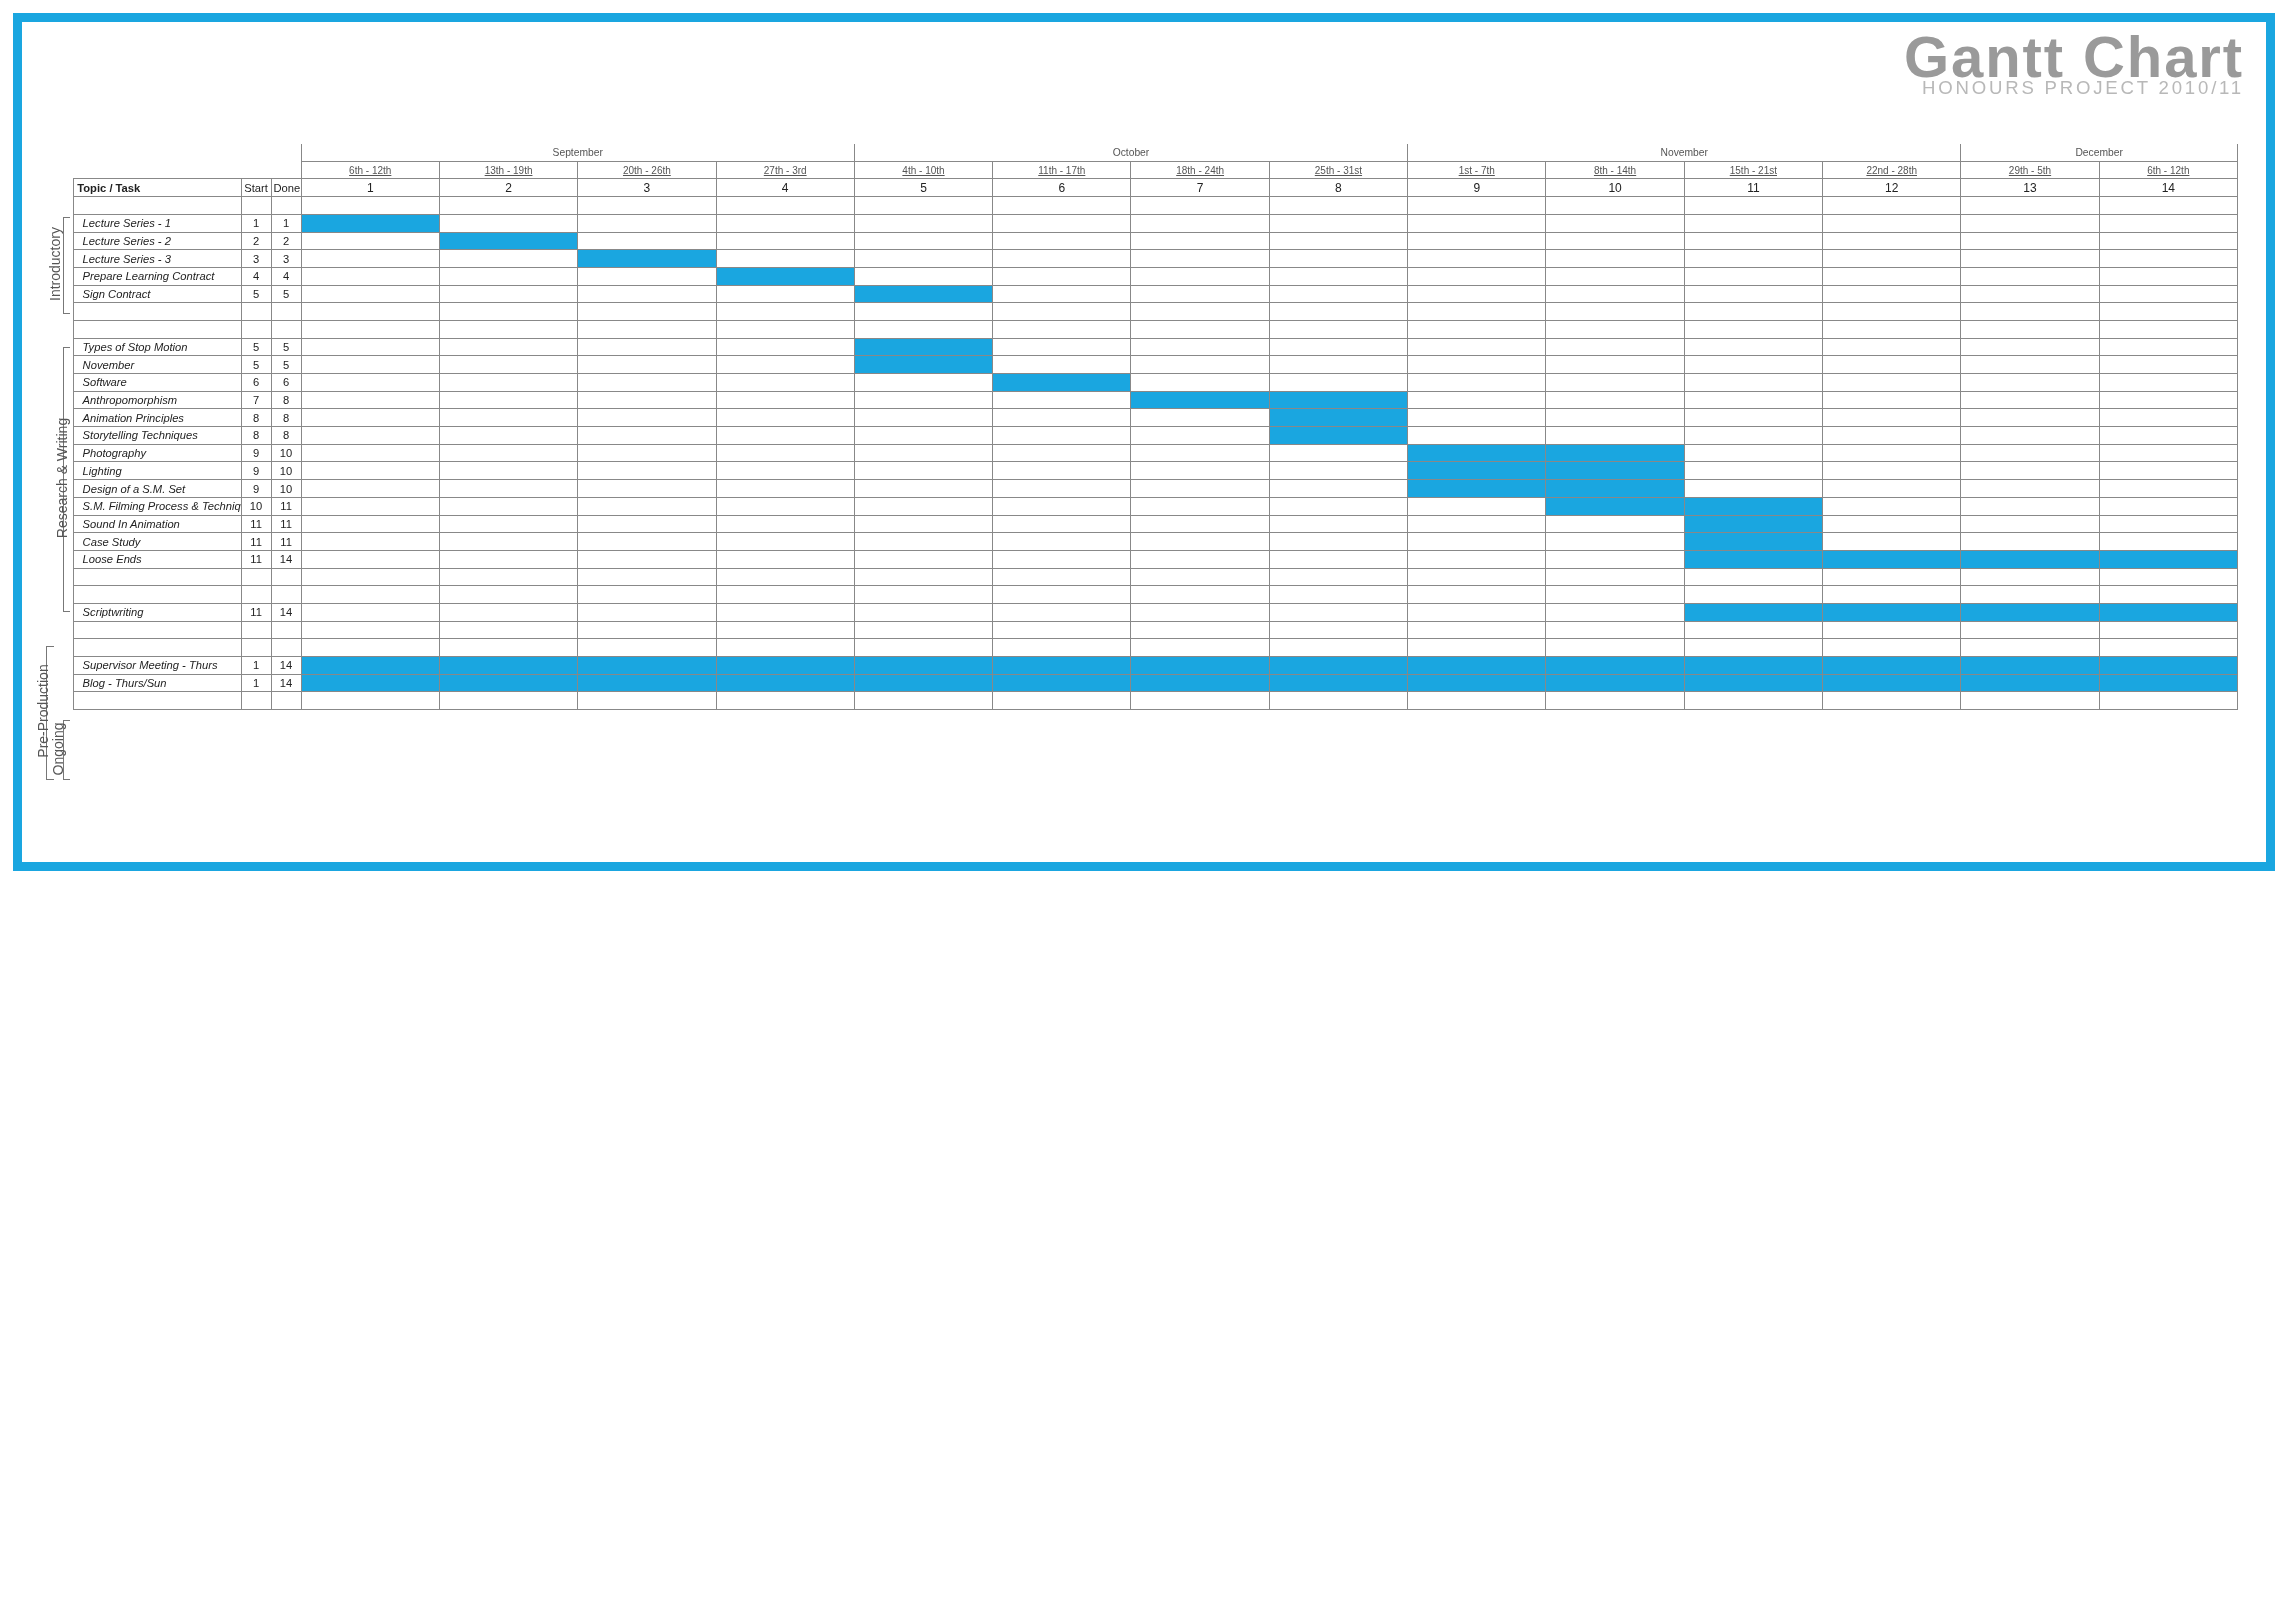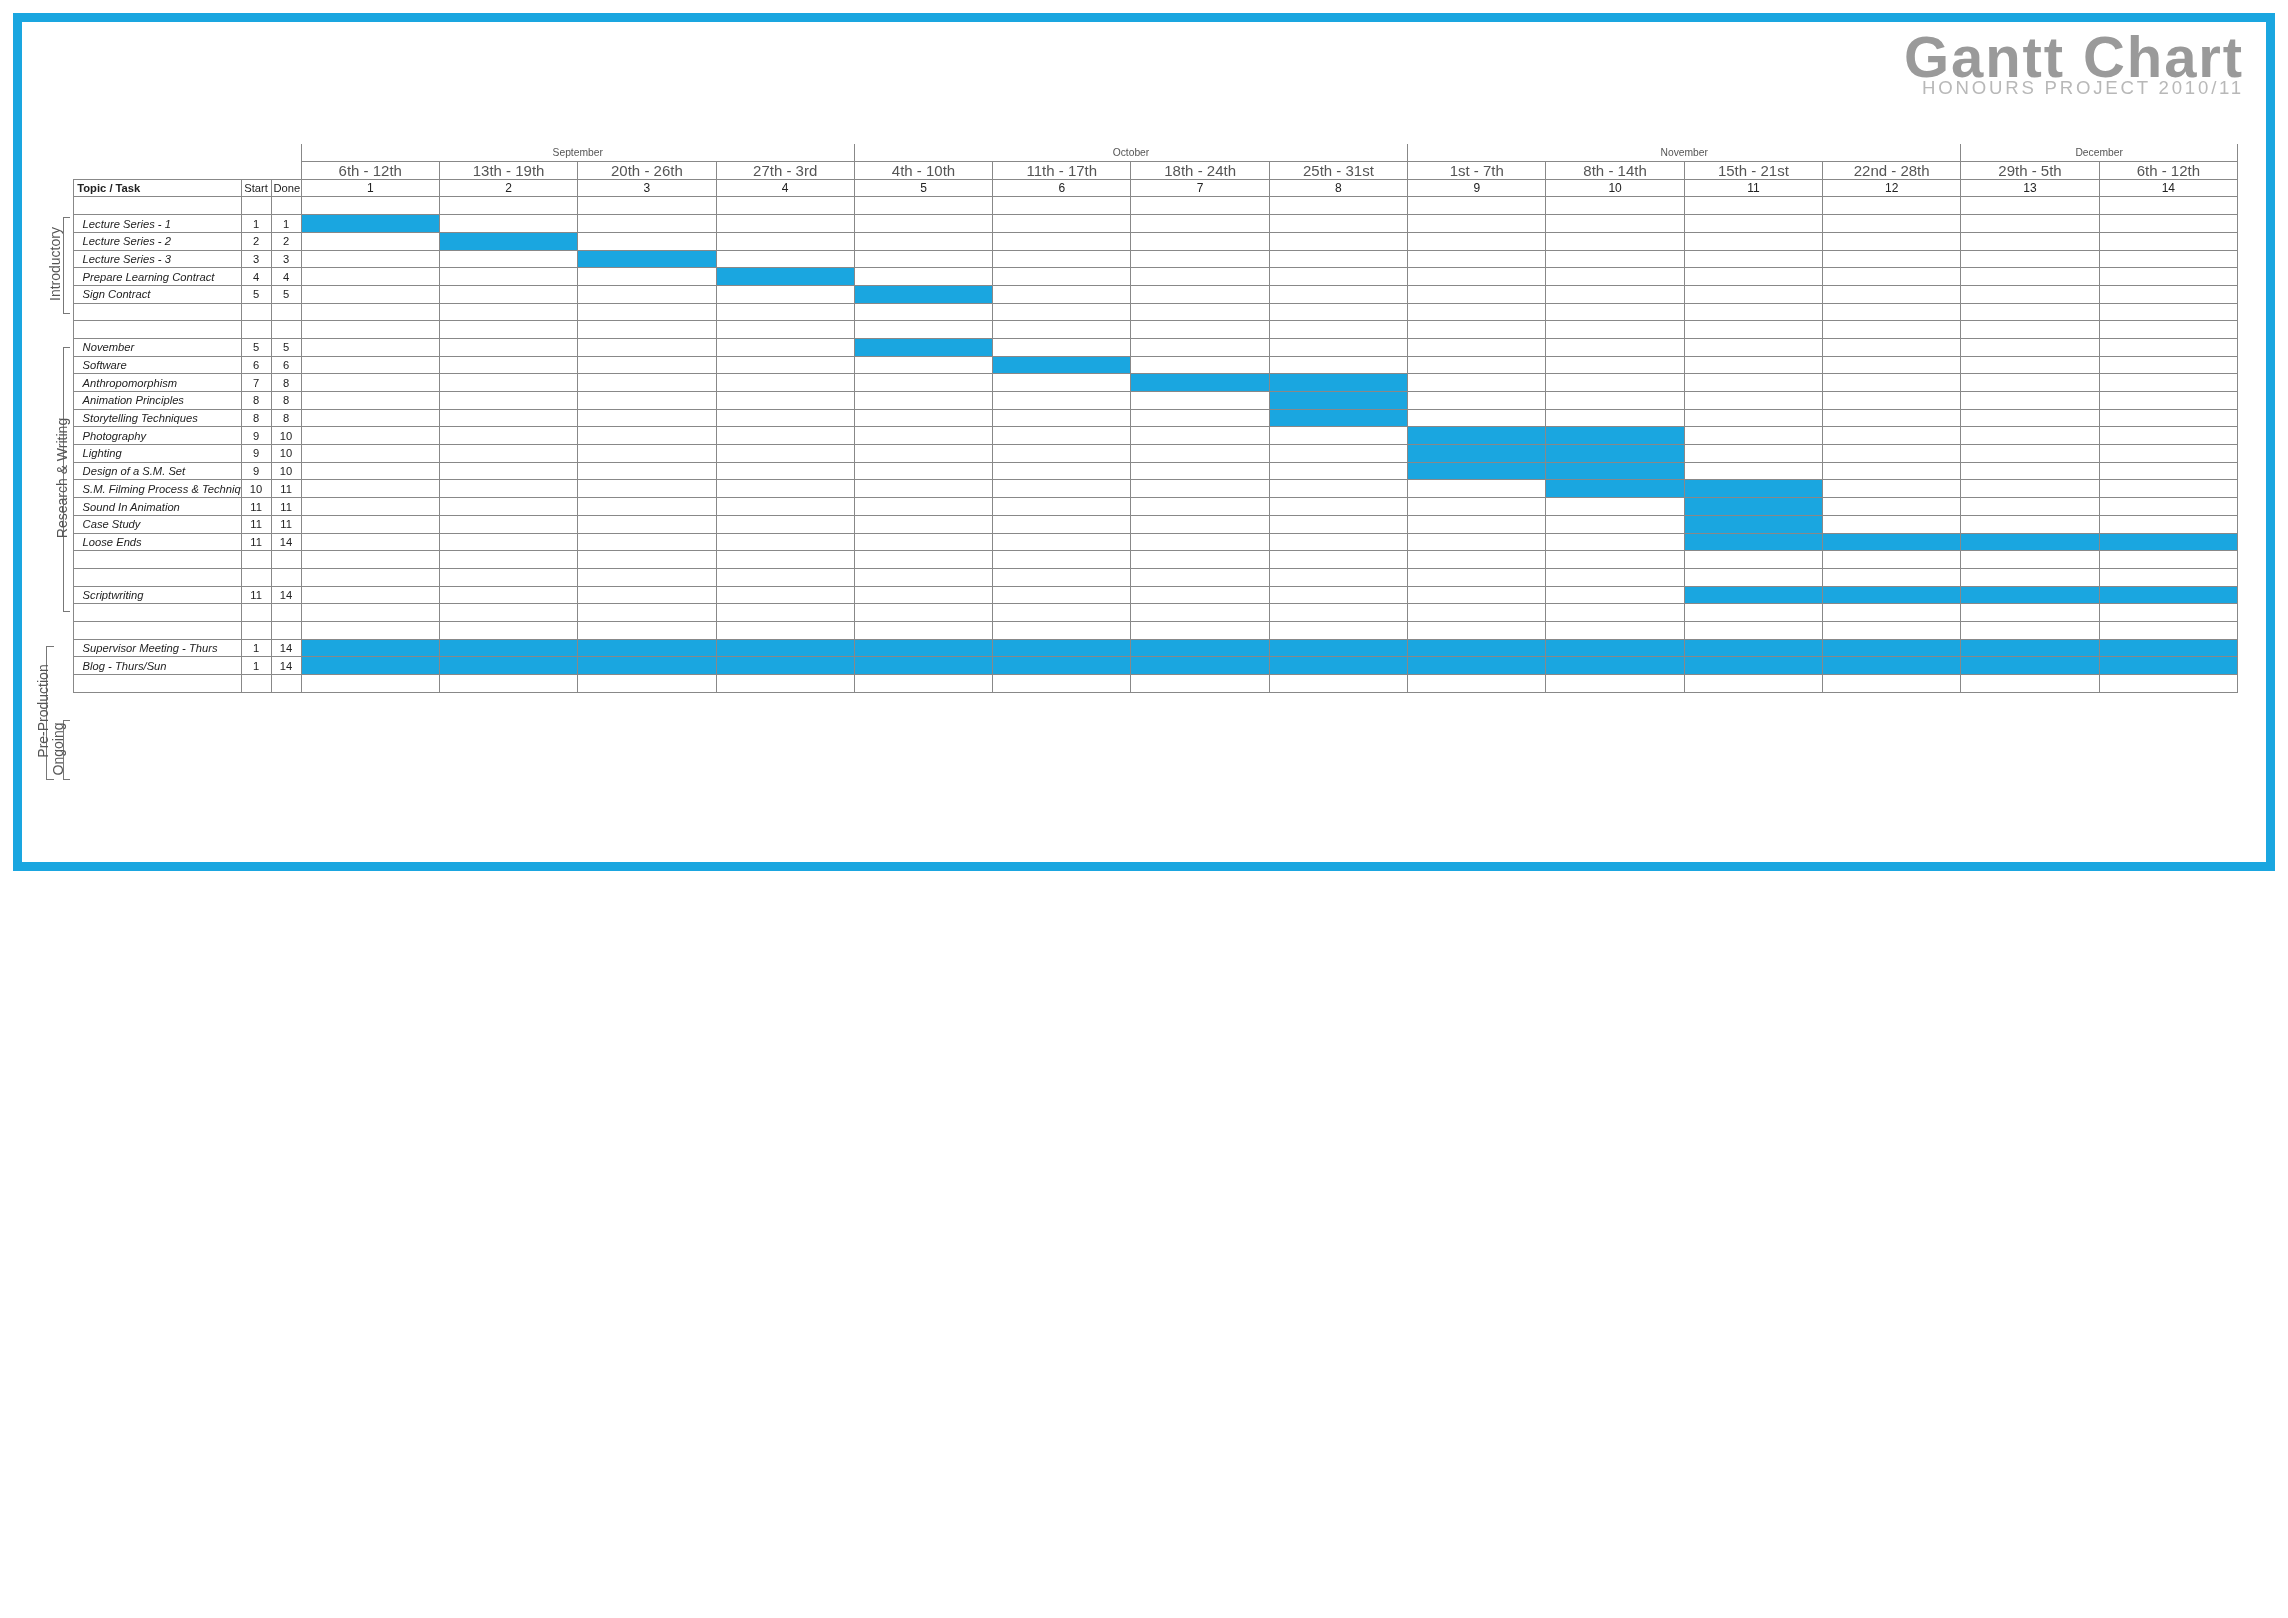--- a/index.html
+++ b/index.html
@@ -76,21 +76,21 @@
     white-space: nowrap;
   }
   td.task {
     text-align: left;
     padding-left: 9px;
     font-style: italic;
   }
   th { font-weight: 400; }
   .hdr-topic { text-align:left; font-weight:600; padding-left:3.7px; }
   .month-hdr { border-bottom:none; border-top:none; font-size:10.3px; color:#555;}
-  .date-hdr { font-size:15px; color:#555; }
+  .date-hdr { font-size:10px; color:#555;text-decoration:underline; }
   .wk-hdr { font-size:12px; }
   col.task-col { width: 168px; }
   col.sd-col { width: 30px; }
   col.wk-col { width: auto; }
   .bar { background: #1aa6e0; }
 </style>
 </head>
 <body>
 
 <div class="frame">
@@ -328,20 +328,39 @@
               <td></td>
               <td></td>
               <td></td>
               <td></td>
               <td></td>
               <td></td>
               <td></td>
               <td></td>
             </tr>
             <tr>
+              <td class="task">Types of Stop Motion</td>
+  <td>5</td>
+  <td>5</td>
+              <td class=""></td>
+              <td class=""></td>
+              <td class=""></td>
+              <td class=""></td>
+              <td class="bar"></td>
+              <td class=""></td>
+              <td class=""></td>
+              <td class=""></td>
+              <td class=""></td>
+              <td class=""></td>
+              <td class=""></td>
+              <td class=""></td>
+              <td class=""></td>
+              <td class=""></td>
+            </tr>
+            <tr>
               <td class="task">November</td>
   <td>5</td>
   <td>5</td>
               <td class=""></td>
               <td class=""></td>
               <td class=""></td>
               <td class=""></td>
               <td class="bar"></td>
               <td class=""></td>
               <td class=""></td>

